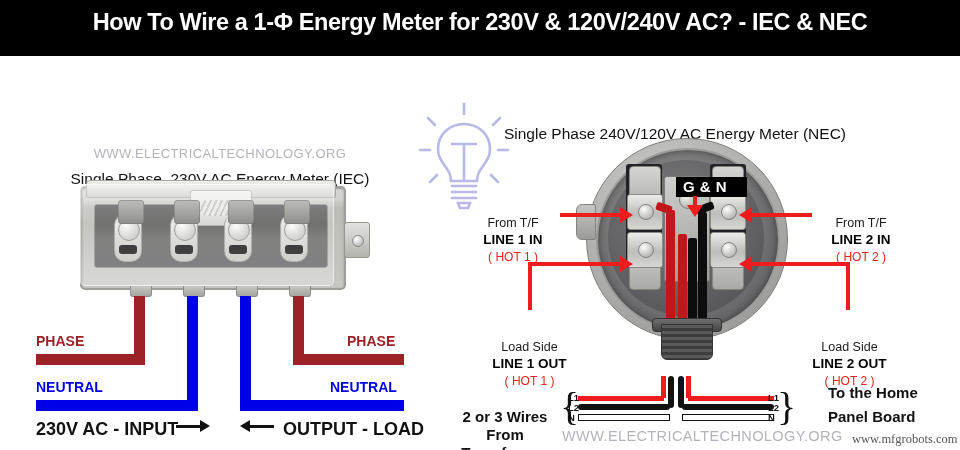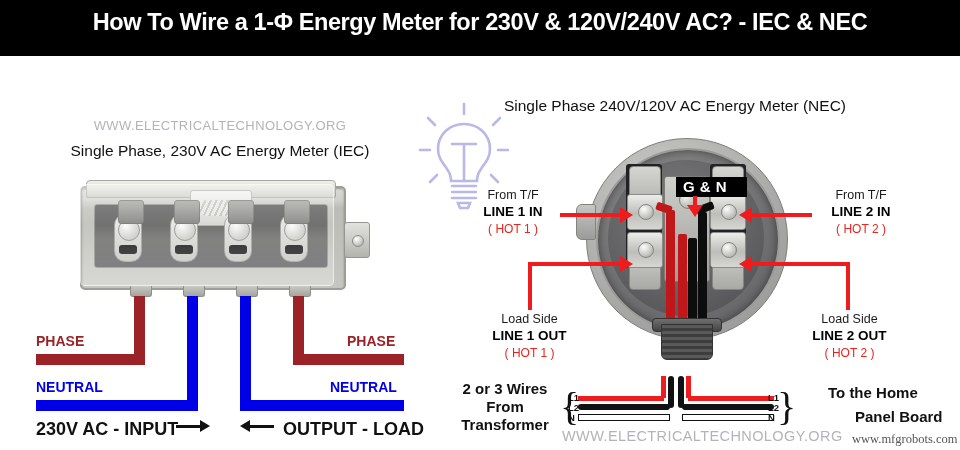--- a/index.html
+++ b/index.html
@@ -10,21 +10,21 @@
   .titlebar{position:absolute;left:0;top:0;width:960px;height:56px;background:#000;}
   .titlebar .txt{
     position:absolute;left:0;top:0;width:960px;height:44px;
     display:flex;align-items:center;justify-content:center;
     color:#fff;font-weight:bold;font-size:23.5px;letter-spacing:-0.4px;
     font-family:"Liberation Sans",sans-serif;white-space:nowrap;
   }
 
   
   .lbl{position:absolute;white-space:nowrap;font-family:"Liberation Sans",sans-serif;}
-  .ctr{text-align:center;}
+  .ctr{text-align:center;margin-top:28px;}
 
   .wm{color:#b3b3bb;letter-spacing:.4px;font-size:13px;}
   .sec-title{color:#111;font-size:15.5px;}
 
   
   .meter-l{position:absolute;left:72px;top:178px;width:290px;height:120px;}
   .m-body{position:absolute;left:8px;top:8px;width:262px;height:100px;
      background:linear-gradient(180deg,#d9d9d6 0%,#cfcfcb 12%,#bcbcb6 20%,#c7c7c2 100%);
      border:2px solid #9e9e98;border-radius:5px;box-shadow:0 1px 2px rgba(0,0,0,.3) inset;}
   .m-lidtop{position:absolute;left:14px;top:2px;width:248px;height:16px;
@@ -285,18 +285,18 @@
 
   <div class="ln-tag" style="left:768px;top:392px;">L1</div>
   <div class="ln-tag" style="left:768px;top:402px;">L2</div>
   <div class="ln-tag" style="left:768px;top:412px;">N</div>
 
   <div class="bot-bold ctr" style="left:450px;top:380px;width:110px;text-align:center;">2 or 3 Wires</div>
   <div class="bot-bold ctr" style="left:450px;top:416px;width:110px;text-align:center;">Transformer</div>
   <div class="bot-bold ctr" style="left:450px;top:398px;width:110px;text-align:center;">From</div>
 
   <div class="bot-bold" style="left:828px;top:384px;">To the Home</div>
-  <div class="bot-bold" style="left:828px;top:408px;margin-left:27px;">Panel Board</div>
+  <div class="bot-bold" style="left:828px;top:408px;">Panel Board</div>
 
   <div class="wm2" style="left:562px;top:428px;">WWW.ELECTRICALTECHNOLOGY.ORG</div>
   <div class="wm3" style="left:852px;top:432px;">www.mfgrobots.com</div>
 
 </div>
 
 </body></html>

